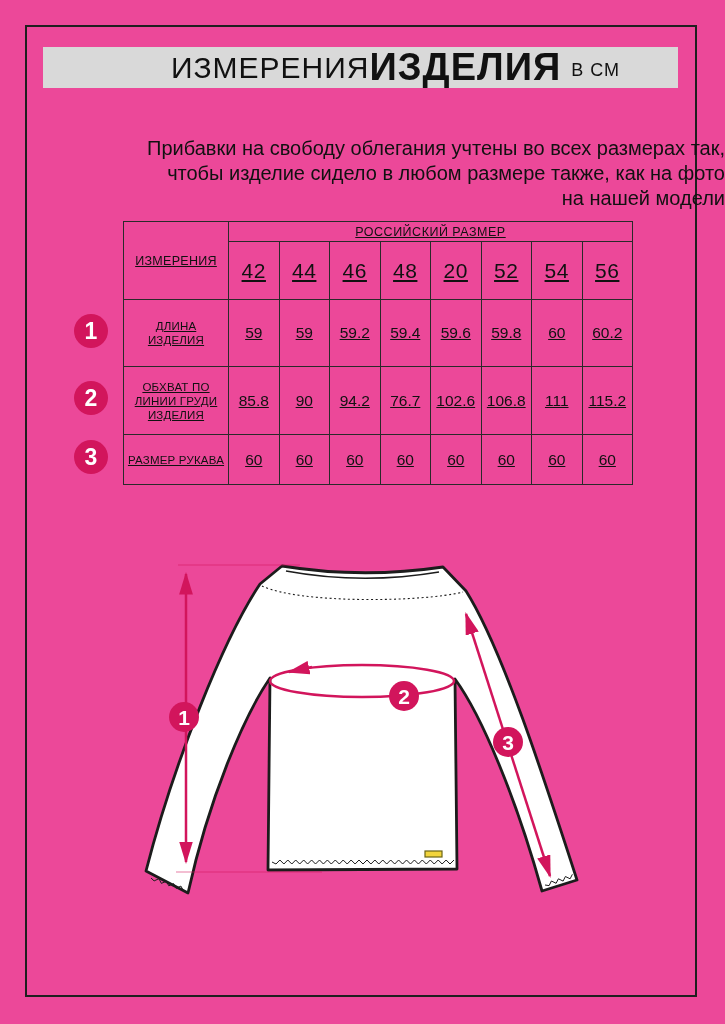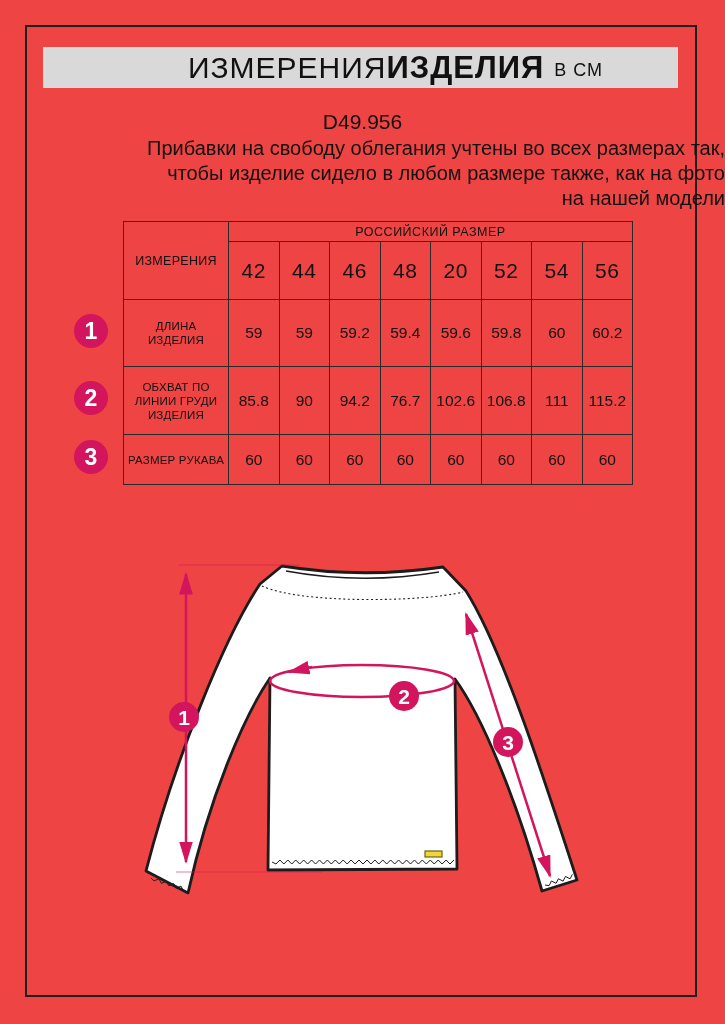--- a/index.html
+++ b/index.html
@@ -1,49 +1,49 @@
 <!DOCTYPE html>
 <html><head>
 <meta charset="utf-8">
 <style>
   html,body{margin:0;padding:0;background:#fff;}
   .page{
-    position:relative;width:725px;height:1024px;background:#ef4444;
+    position:relative;width:725px;height:1024px;background:#ec4899;
     font-family:"Liberation Sans", sans-serif;color:#111;overflow:hidden;
   }
   .frame{
     position:absolute;left:25px;top:25px;width:672px;height:972px;
     border:2px solid #1f1f1f;box-sizing:border-box;
   }
   
   .band{
     position:absolute;left:43px;top:47px;width:635px;height:41px;
     background:#d9d9d9;display:flex;align-items:center;justify-content:center;
     box-sizing:border-box;padding-left:70px;
   }
   .band .t-reg{font-size:30px;letter-spacing:1px;}
-  .band .t-bold{font-size:31px;font-weight:bold;letter-spacing:1px;text-align:center;}
+  .band .t-bold{font-size:38px;font-weight:bold;letter-spacing:1px;text-align:center;}
   .band .t-unit{font-size:18px;margin-left:10px;margin-top:6px;letter-spacing:1px;}
   .model{
     position:absolute;left:0;top:110px;width:725px;text-align:center;
     font-size:21px;
   }
   .subtitle{
     position:absolute;left:0;top:136px;width:725px;text-align:right;
     font-size:20px;line-height:25px;white-space:pre-line;
   }
   
   table.sizes{
     position:absolute;left:123px;top:221px;width:510px;
     border-collapse:collapse;table-layout:fixed;
   }
   table.sizes col.c-label{width:105px;}
   table.sizes td,table.sizes th{
     border:1.5px solid #2a2a2a;text-align:center;vertical-align:middle;
-    padding:0 3px;box-sizing:border-box;font-weight:normal;
+    padding:0 3px;box-sizing:border-box;font-weight:normal;text-decoration:underline;
   }
   .rus-size{height:20px;font-size:12.5px;letter-spacing:.5px;}
   .size-num{height:58px;font-size:21px;font-weight:bold;letter-spacing:.5px;}
   .measure-head{font-size:12.5px;letter-spacing:.3px;}
   .row-label{font-size:11.5px;letter-spacing:.2px;line-height:14px;}
   .row-1 td{height:67px;}
   .row-2 td{height:68px;}
   .row-3 td{height:50px;}
   .val{font-size:15.5px;}
   
@@ -72,21 +72,20 @@
 
 <div class="page">
   <div class="frame"></div>
 
   <div class="band">
     <span class="t-reg">ИЗМЕРЕНИЯ</span>
     <span class="t-bold">ИЗДЕЛИЯ</span>
     <span class="t-unit">В СМ</span>
   </div>
 
-  <div class="model">D49.956</div>
 
   <div class="subtitle">Прибавки на свободу облегания учтены во всех размерах так,
 чтобы изделие сидело в любом размере также, как на фото
 на нашей модели</div>
 
   <table class="sizes">
     <colgroup>
       <col class="c-label">
         <col>
         <col>

